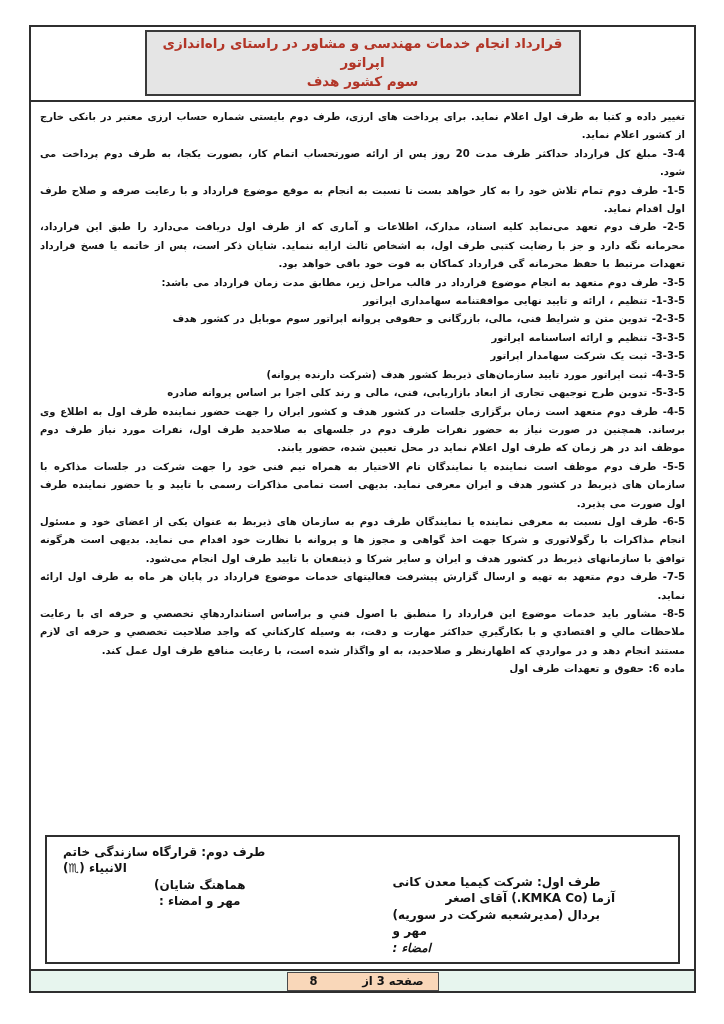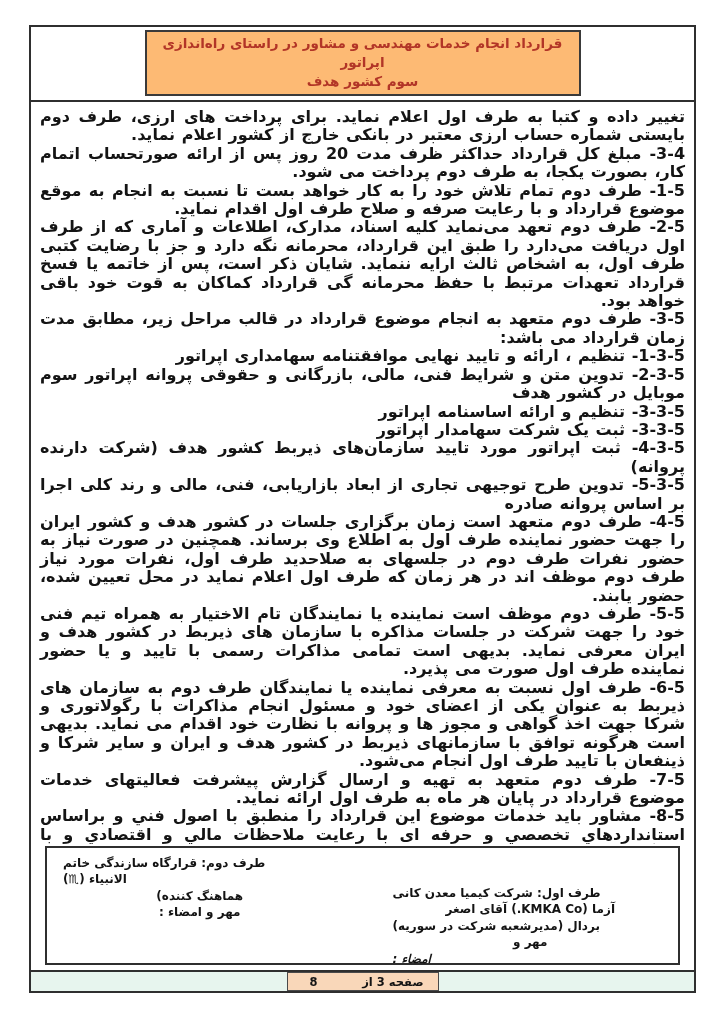--- a/index.html
+++ b/index.html
@@ -22,42 +22,42 @@
   
   .header-section {
     border-bottom: 2px solid #2f2f2f;
     padding: 3px 0 4px 0;
     display: flex;
     justify-content: center;
   }
   .title-box {
     width: 436px;
     border: 2px solid #3a3a3a;
-    background: #fdba74;
+    background: #e5e5e5;
     padding: 2px 6px 3px 6px;
     text-align: center;
     direction: rtl;
   }
   .title-line {
     color: #b23527;
     font-size: 13.5px;
     font-weight: bold;
     line-height: 19px;
   }
   
   .body-section {
     flex: 1 1 auto;
     overflow: hidden;
     direction: rtl;
     text-align: justify;
     padding: 6px 9px 0 9px;
     color: #141414;
   }
   .clause {
-    font-size: 16px;
+    font-size: 10px;
     font-weight: bold;
     line-height: 18.4px;
     word-spacing: 1px;
   }
   
   .signature-box {
     margin: 2px 14px 5px 14px;
     border: 2px solid #2f2f2f;
     direction: rtl;
     display: flex;
@@ -69,21 +69,21 @@
     direction: rtl;
     font-size: 12px;
     font-weight: bold;
     color: #141414;
     line-height: 16.5px;
   }
   .sig-col .sig-line { text-align: left; }
   .sig-col-right { padding-left: 30px; margin-top: 30px; }
   .sig-col-left  { padding-right: 26px; padding-left: 6px; }
   .sig-col-right .sig-line:nth-child(2) { text-align: center; }
-  .sig-col-right .sig-line:nth-child(4) { text-align: center; }
+  .sig-col-right .sig-line:nth-child(4) { text-align: left; }
   .sig-col-right .sig-line:nth-child(5) { text-align: left; font-style: italic; }
   .sig-col-left .sig-line:nth-child(2) { padding-right: 70px; }
   .sig-col-left .sig-line:nth-child(3) { text-align: center; }
   .sig-col-left .sig-line:nth-child(4) { text-align: center; }
   .sig-col-left .sig-line:nth-child(5) { }
   
   .footer-band {
     border-top: 2px solid #2f2f2f;
     background: #e7f5ee;
     height: 22px;
@@ -142,21 +142,21 @@
     <div class="sig-col sig-col-right">
       <div class="sig-line">طرف اول: شرکت کیمیا معدن کانی</div>
       <div class="sig-line">آزما ‪(.KMKA Co)‬ آقای اصغر</div>
       <div class="sig-line">بردال (مدیرشعبه شرکت در سوریه)</div>
       <div class="sig-line">مهر و</div>
       <div class="sig-line">امضاء :</div>
     </div>
     <div class="sig-col sig-col-left">
       <div class="sig-line">طرف دوم: قرارگاه سازندگی خاتم</div>
       <div class="sig-line">الانبیاء (♏)</div>
-      <div class="sig-line">هماهنگ کننده)</div>
+      <div class="sig-line">هماهنگ شایان)</div>
       <div class="sig-line">مهر و امضاء :</div>
     </div>
   </div>
 
   <div class="footer-band">
     <div class="page-number-box">
       <span>صفحه 3 از</span>
       <span>8</span>
     </div>
   </div>

